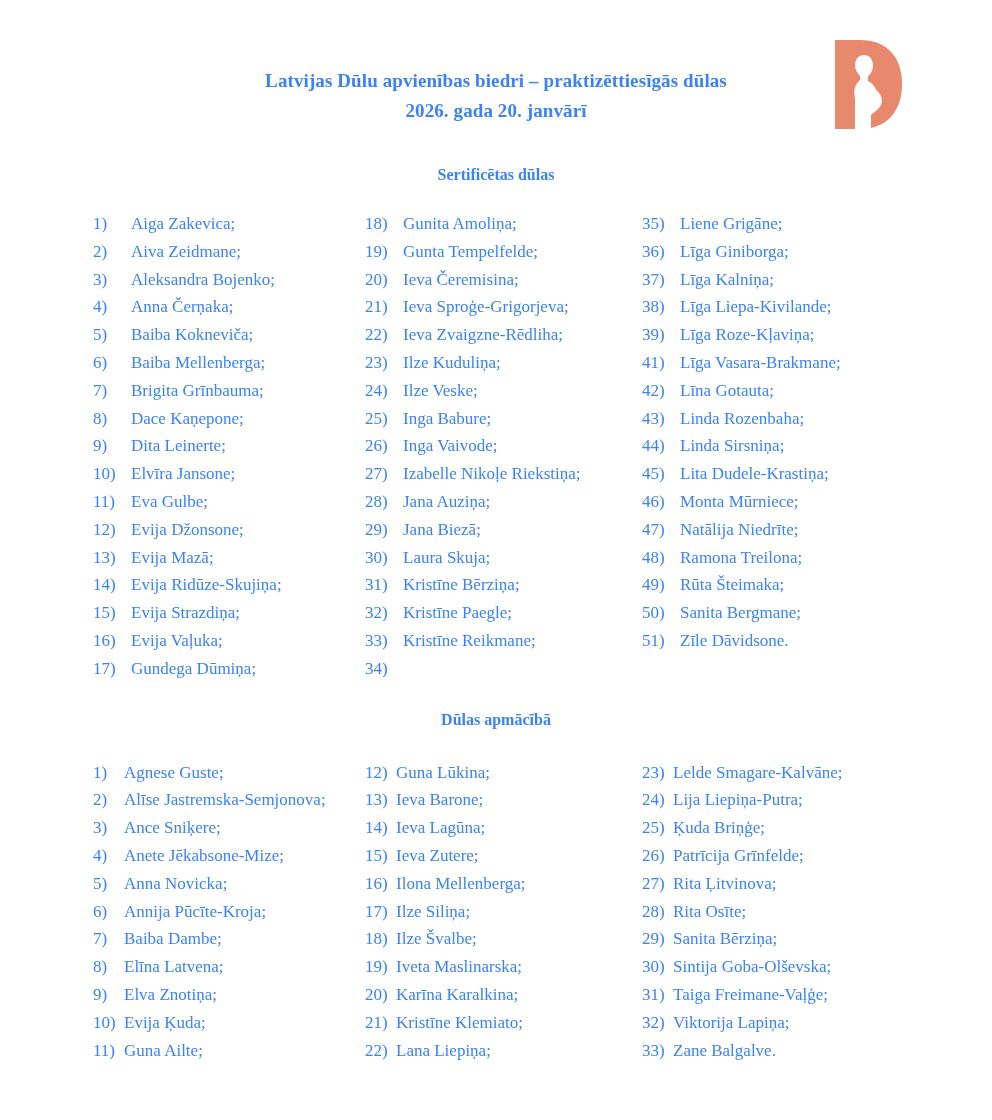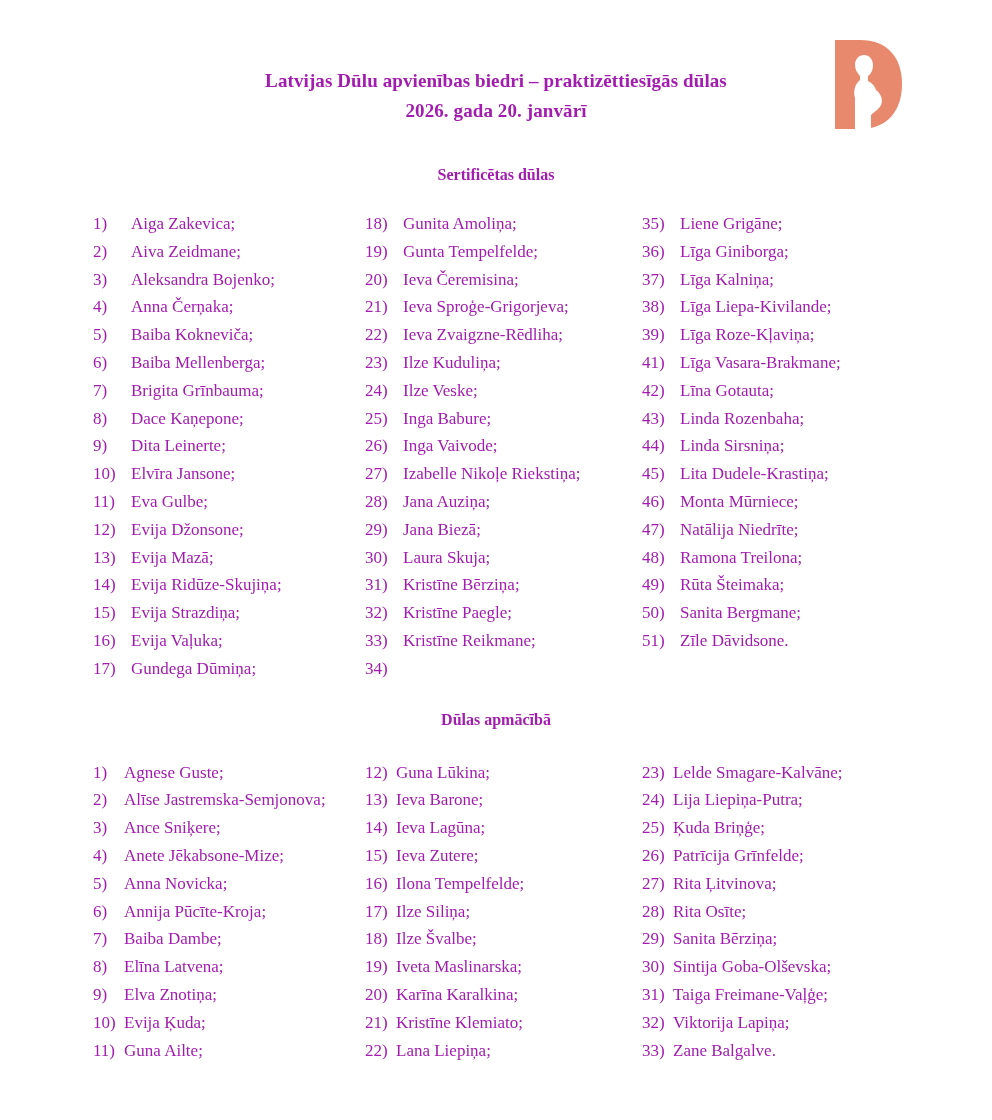--- a/index.html
+++ b/index.html
@@ -1,21 +1,21 @@
 <!DOCTYPE html>
 <html><head>
 <meta charset="utf-8">
 <style>
   html, body { margin: 0; padding: 0; background: #ffffff; }
   .page {
     position: relative;
     width: 992px;
     height: 1120px;
     background: #ffffff;
-    color: #a21caf;
+    color: #3b82f6;
     font-family: "Liberation Serif", serif;
     overflow: hidden;
   }
   .titles { padding-top: 66px; text-align: center; }
   .title, .date {
     margin: 0;
     font-size: 19px;
     font-weight: bold;
     line-height: 30px;
     letter-spacing: 0.1px;
@@ -346,21 +346,21 @@
           <div class="row">
             <span class="num">14)</span>
             <span class="nm">Ieva Lagūna;</span>
           </div>
           <div class="row">
             <span class="num">15)</span>
             <span class="nm">Ieva Zutere;</span>
           </div>
           <div class="row">
             <span class="num">16)</span>
-            <span class="nm">Ilona Tempelfelde;</span>
+            <span class="nm">Ilona Mellenberga;</span>
           </div>
           <div class="row">
             <span class="num">17)</span>
             <span class="nm">Ilze Siliņa;</span>
           </div>
           <div class="row">
             <span class="num">18)</span>
             <span class="nm">Ilze Švalbe;</span>
           </div>
           <div class="row">

